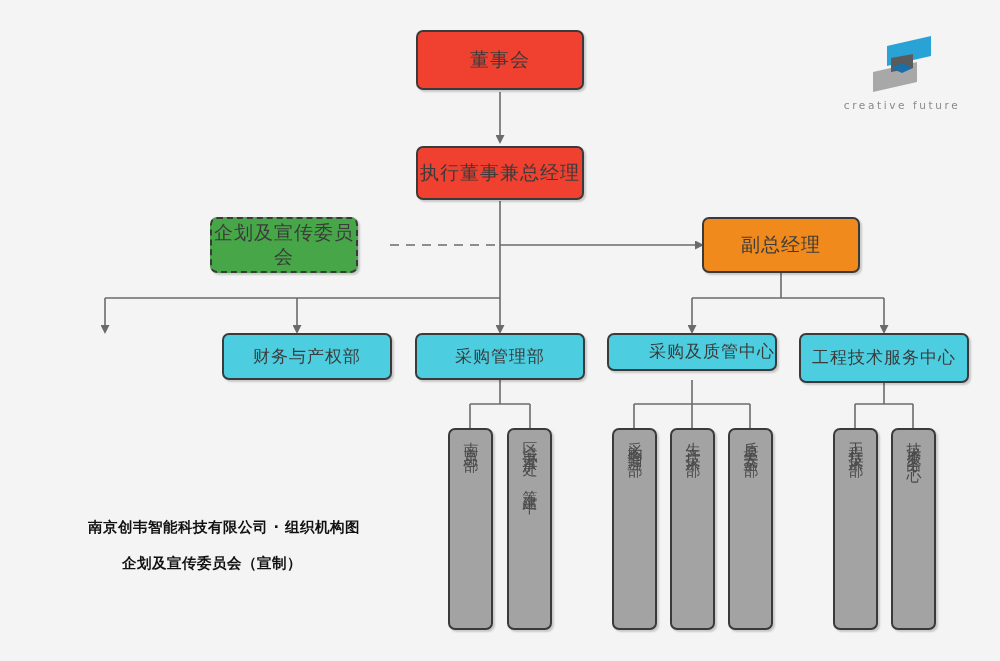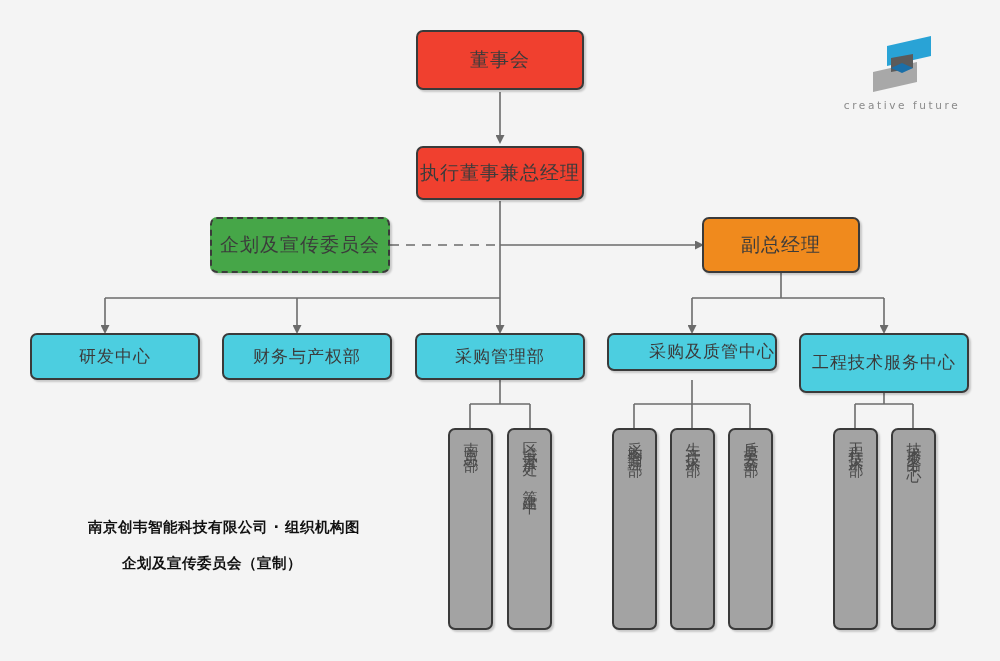--- a/index.html
+++ b/index.html
@@ -154,41 +154,38 @@
   </svg>
 
   <div class="node red h" style="left:416px; top:30px; width:168px; height:60px;">
     <span class="label">董事会</span>
   </div>
 
   <div class="node red h" style="left:416px; top:146px; width:168px; height:54px;">
     <span class="label">执行董事兼总经理</span>
   </div>
 
-  <div class="node green h" style="left:210px; top:217px; width:180px; height:56px;">
+  <div class="node green h" style="left:210px; top:217px; width:148px; height:56px;">
     <span class="label">企划及宣传委员会</span>
   </div>
 
   <div class="node orange h" style="left:702px; top:217px; width:158px; height:56px;">
     <span class="label">副总经理</span>
   </div>
 
-  <div class="node cyan" style="left:30px; top:333px; width:170px; height:47px;">
-    <span class="label">研发中心</span>
-  </div>
   <div class="node cyan" style="left:222px; top:333px; width:170px; height:47px;font-family:Liberation Serif, serif;">
     <span class="label">财务与产权部</span>
   </div>
   <div class="node cyan" style="left:415px; top:333px; width:170px; height:47px;">
     <span class="label">采购管理部</span>
   </div>
   <div class="node cyan" style="left:607px; top:333px; width:170px; height:38px;justify-content:flex-end;">
     <span class="label">采购及质管中心</span>
   </div>
-  <div class="node cyan" style="left:799px; top:333px; width:170px; height:60px;">
+  <div class="node cyan" style="left:799px; top:333px; width:170px; height:50px;">
     <span class="label">工程技术服务中心</span>
   </div>
 
   <div class="node gray vert" style="left:448px; top:428px; width:45px; height:202px;">
     <span class="label">南京总部</span>
   </div>
   <div class="node gray vert" style="left:507px; top:428px; width:45px; height:202px;">
     <span class="label">区域办事处·筹建中</span>
   </div>
 

